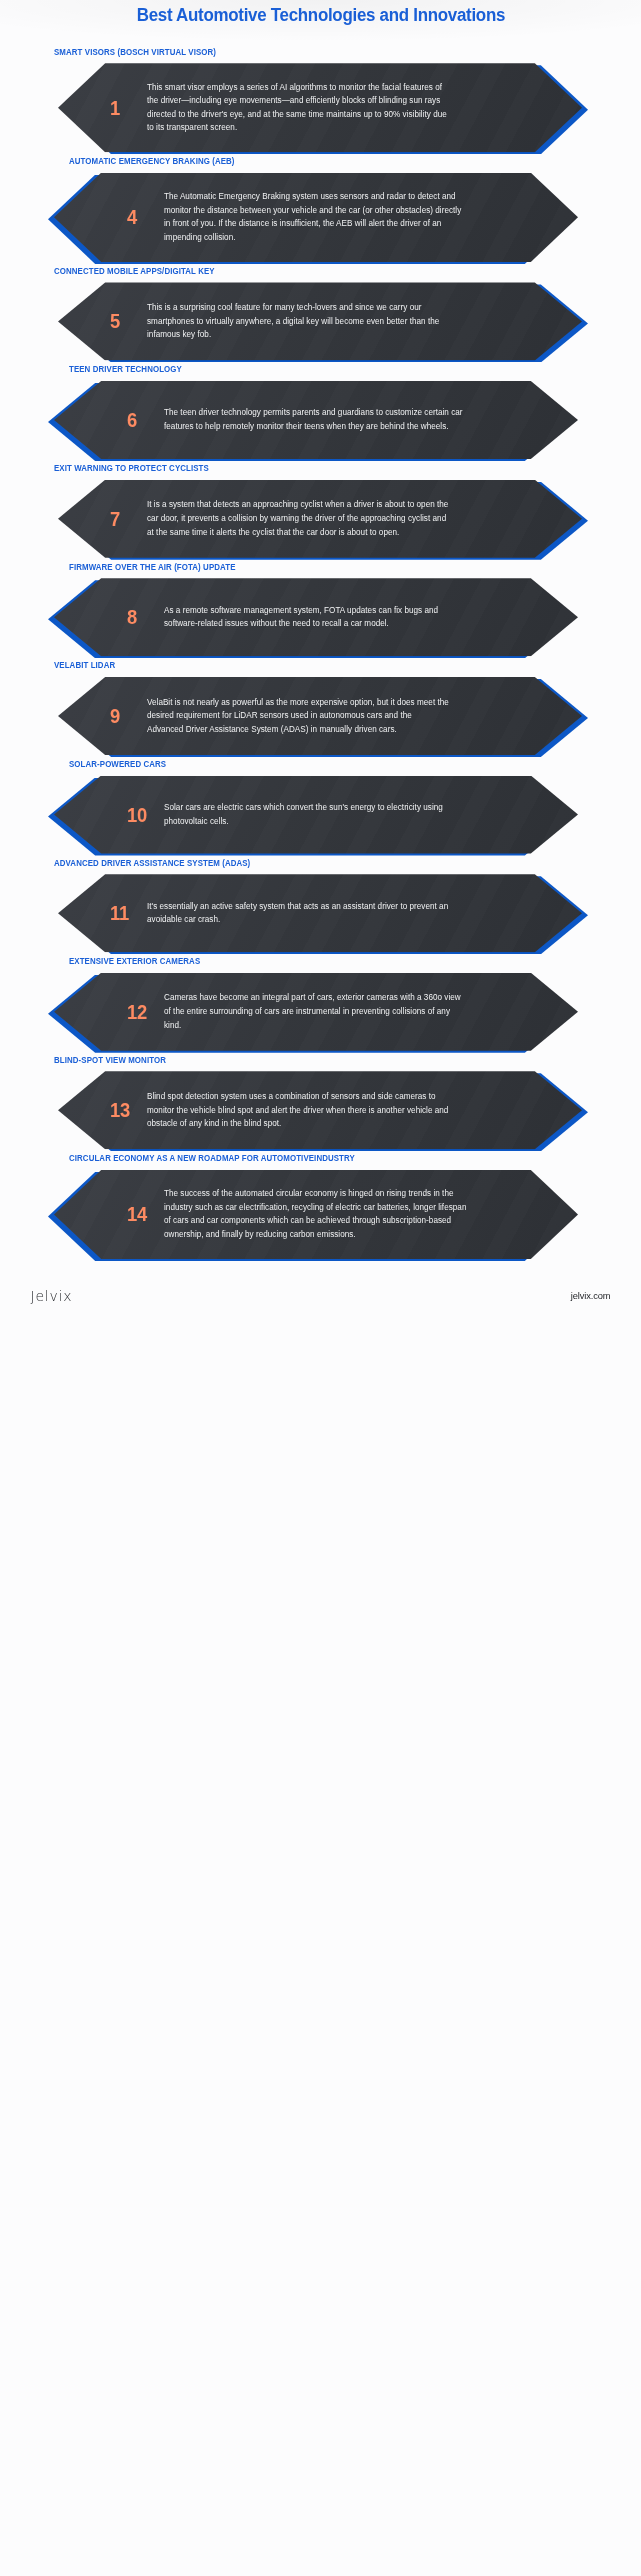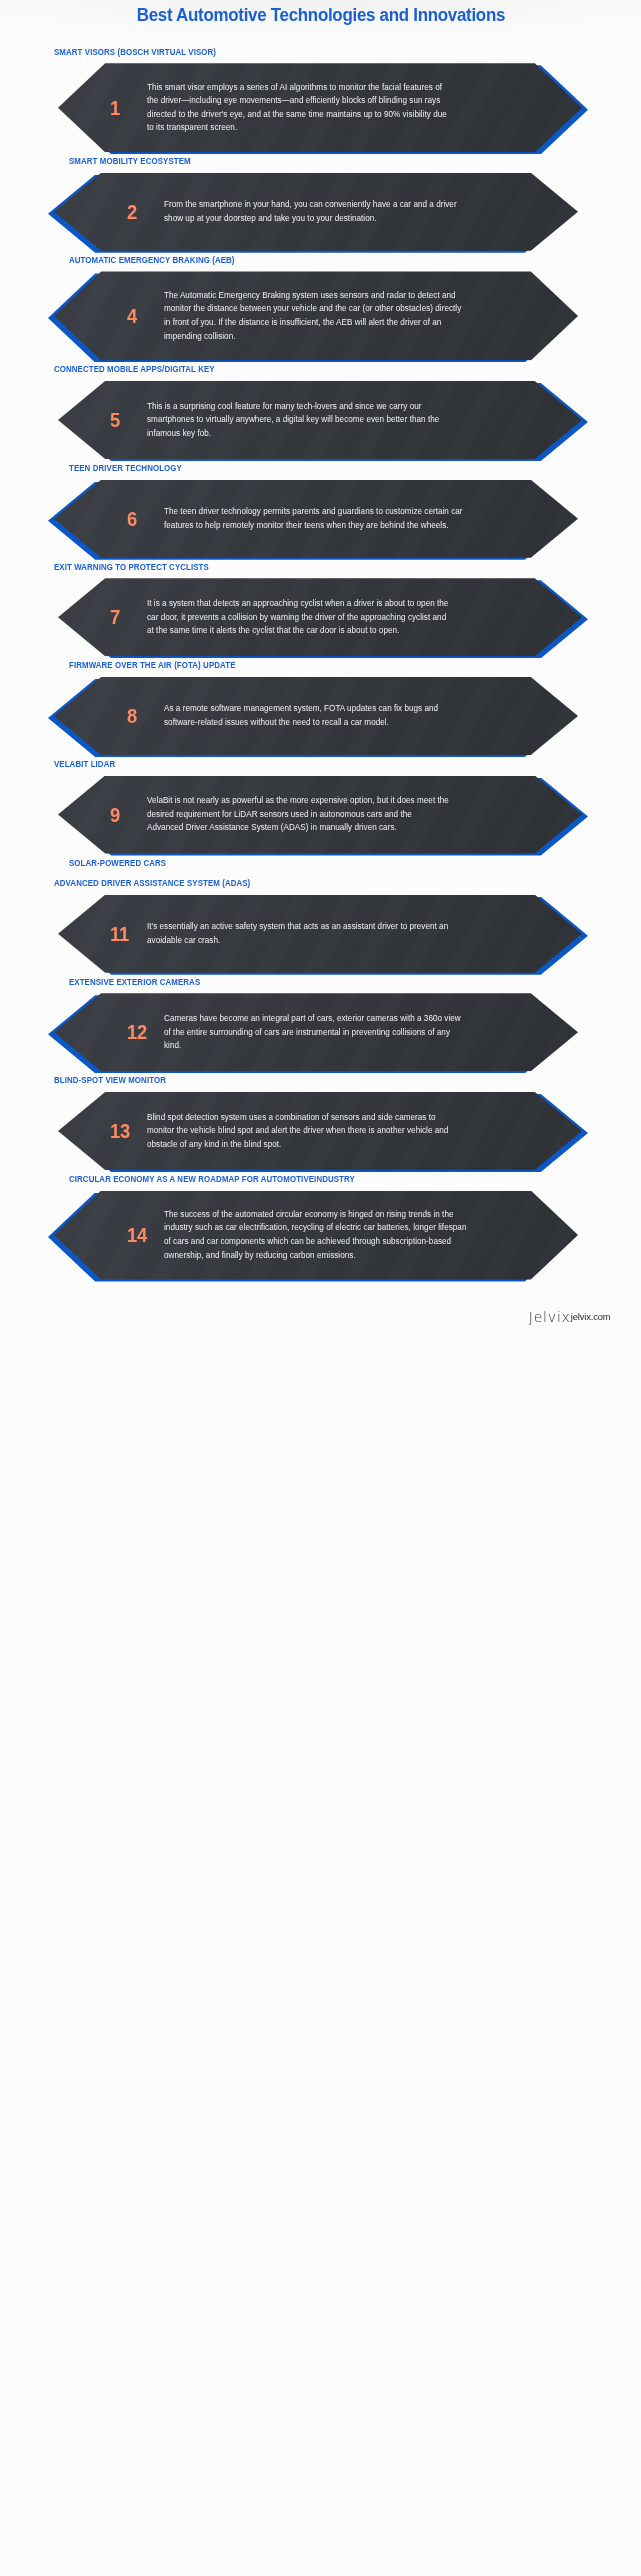--- a/index.html
+++ b/index.html
@@ -130,21 +130,21 @@
     max-width: 312px;
     letter-spacing: 0.03px;
     transform: scaleX(0.97);
     transform-origin: left center;
   }
 
   
   .footer {
     display: flex;
     align-items: center;
-    justify-content: flex-end;
+    justify-content: space-between;
     padding: 17.3px 30.5px 14.6px 30.5px;
     margin-top: 8px;
   }
   .brand-logo {
     font-family: "DejaVu Sans", sans-serif;
     font-size: 14px;
     font-weight: 300;
     color: #2b2d31;
     letter-spacing: 0.8px;
   }
@@ -170,31 +170,20 @@
         <div class="card-wrap">
           <div class="hex hex-accent"></div>
           <div class="hex hex-body"></div>
           <div class="card-inner">
             <div class="card-number">1</div>
             <div class="card-text">This smart visor employs a series of AI algorithms to monitor the facial features of the driver—including eye movements—and efficiently blocks off blinding sun rays directed to the driver's eye, and at the same time maintains up to 90% visibility due to its transparent screen.</div>
           </div>
         </div>
       </div>
       <div class="section left-accent">
-        <div class="section-title">SMART MOBILITY ECOSYSTEM</div>
-        <div class="card-wrap">
-          <div class="hex hex-accent"></div>
-          <div class="hex hex-body"></div>
-          <div class="card-inner">
-            <div class="card-number">2</div>
-            <div class="card-text">From the smartphone in your hand, you can conveniently have a car and a driver show up at your doorstep and take you to your destination.</div>
-          </div>
-        </div>
-      </div>
-      <div class="section left-accent">
         <div class="section-title">AUTOMATIC EMERGENCY BRAKING (AEB)</div>
         <div class="card-wrap">
           <div class="hex hex-accent"></div>
           <div class="hex hex-body"></div>
           <div class="card-inner">
             <div class="card-number">4</div>
             <div class="card-text">The Automatic Emergency Braking system uses sensors and radar to detect and monitor the distance between your vehicle and the car (or other obstacles) directly in front of you. If the distance is insufficient, the AEB will alert the driver of an impending collision.</div>
           </div>
         </div>
       </div>
@@ -248,20 +237,28 @@
           <div class="hex hex-accent"></div>
           <div class="hex hex-body"></div>
           <div class="card-inner">
             <div class="card-number">9</div>
             <div class="card-text">VelaBit is not nearly as powerful as the more expensive option, but it does meet the desired requirement for LiDAR sensors used in autonomous cars and the Advanced Driver Assistance System (ADAS) in manually driven cars.</div>
           </div>
         </div>
       </div>
       <div class="section left-accent">
         <div class="section-title">SOLAR-POWERED CARS</div>
+        <div class="card-wrap">
+          <div class="hex hex-accent"></div>
+          <div class="hex hex-body"></div>
+          <div class="card-inner">
+            <div class="card-number">10</div>
+            <div class="card-text">Solar cars are electric cars which convert the sun's energy to electricity using photovoltaic cells.</div>
+          </div>
+        </div>
       </div>
       <div class="section right-accent">
         <div class="section-title">ADVANCED DRIVER ASSISTANCE SYSTEM (ADAS)</div>
         <div class="card-wrap">
           <div class="hex hex-accent"></div>
           <div class="hex hex-body"></div>
           <div class="card-inner">
             <div class="card-number">11</div>
             <div class="card-text">It's essentially an active safety system that acts as an assistant driver to prevent an avoidable car crash.</div>
           </div>

